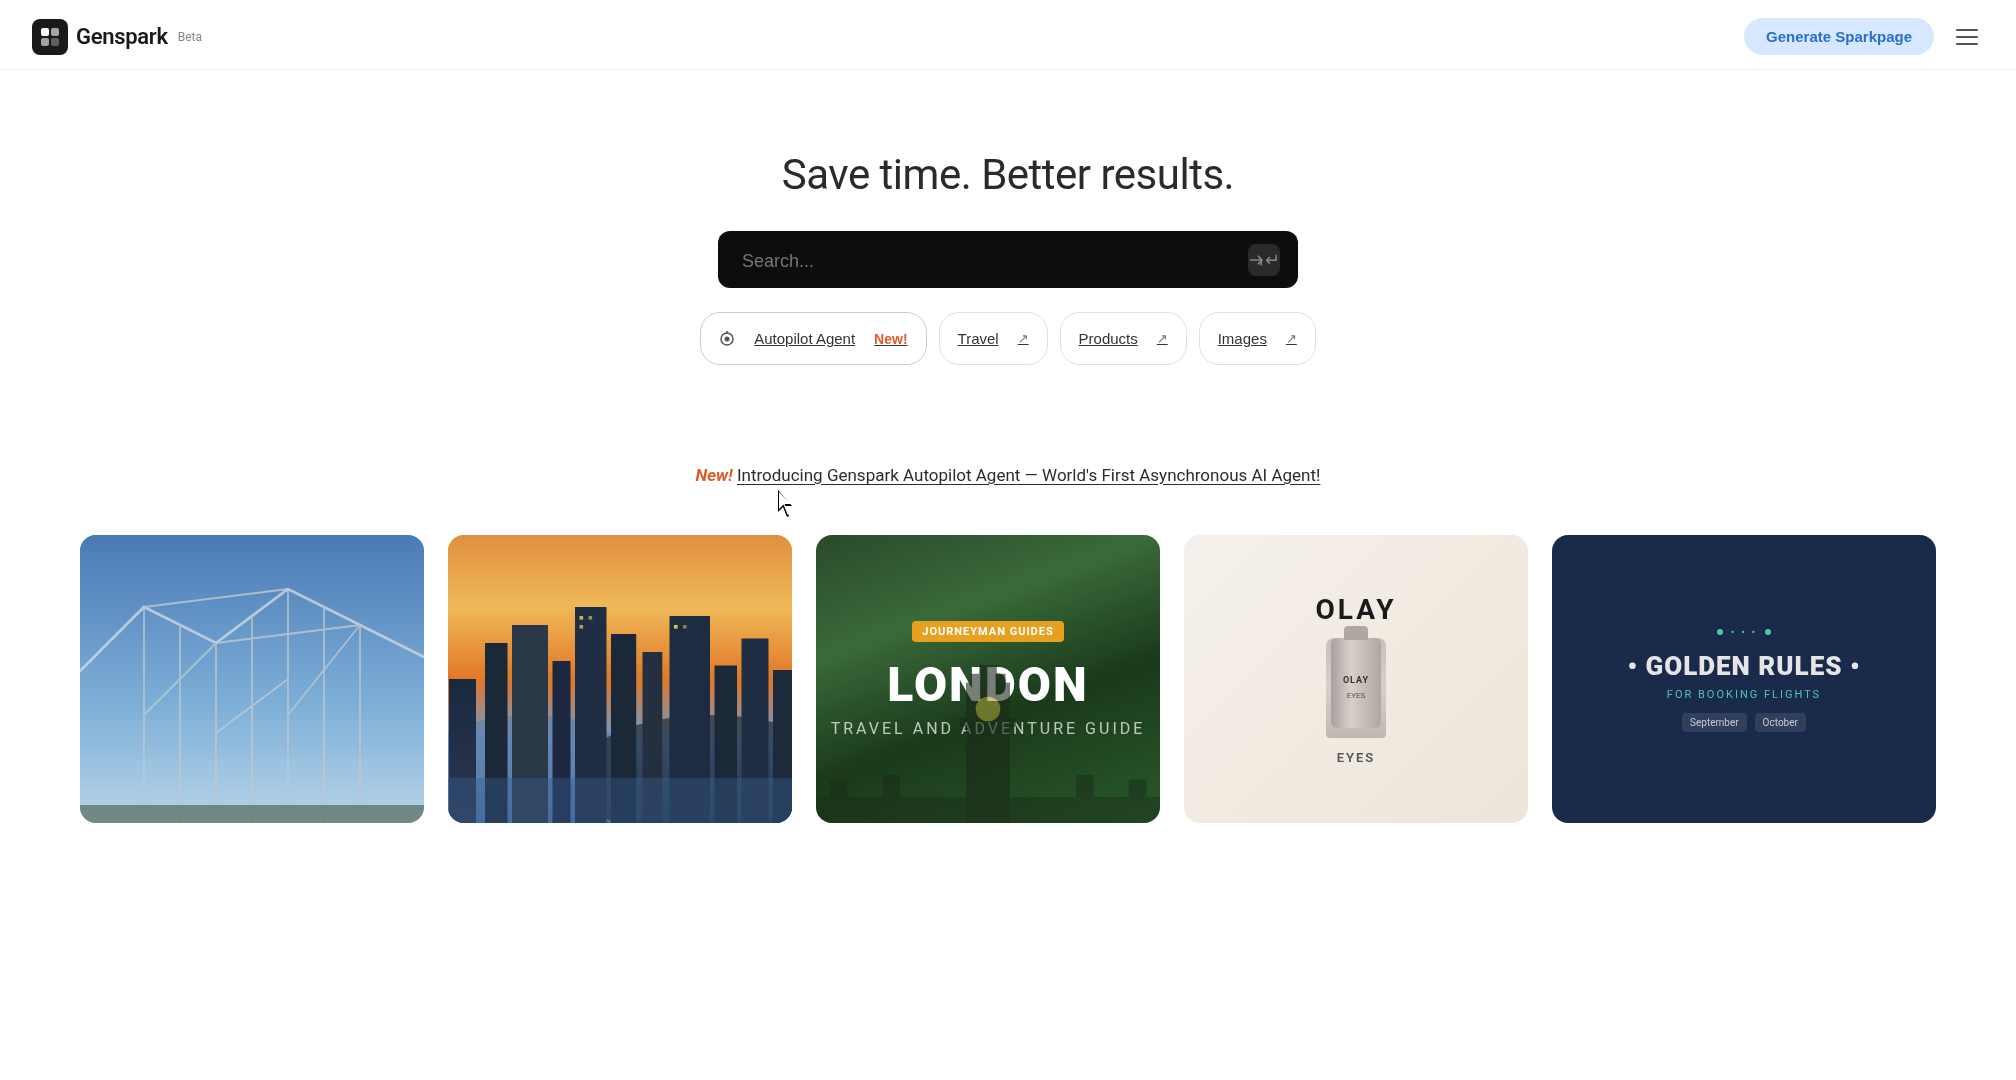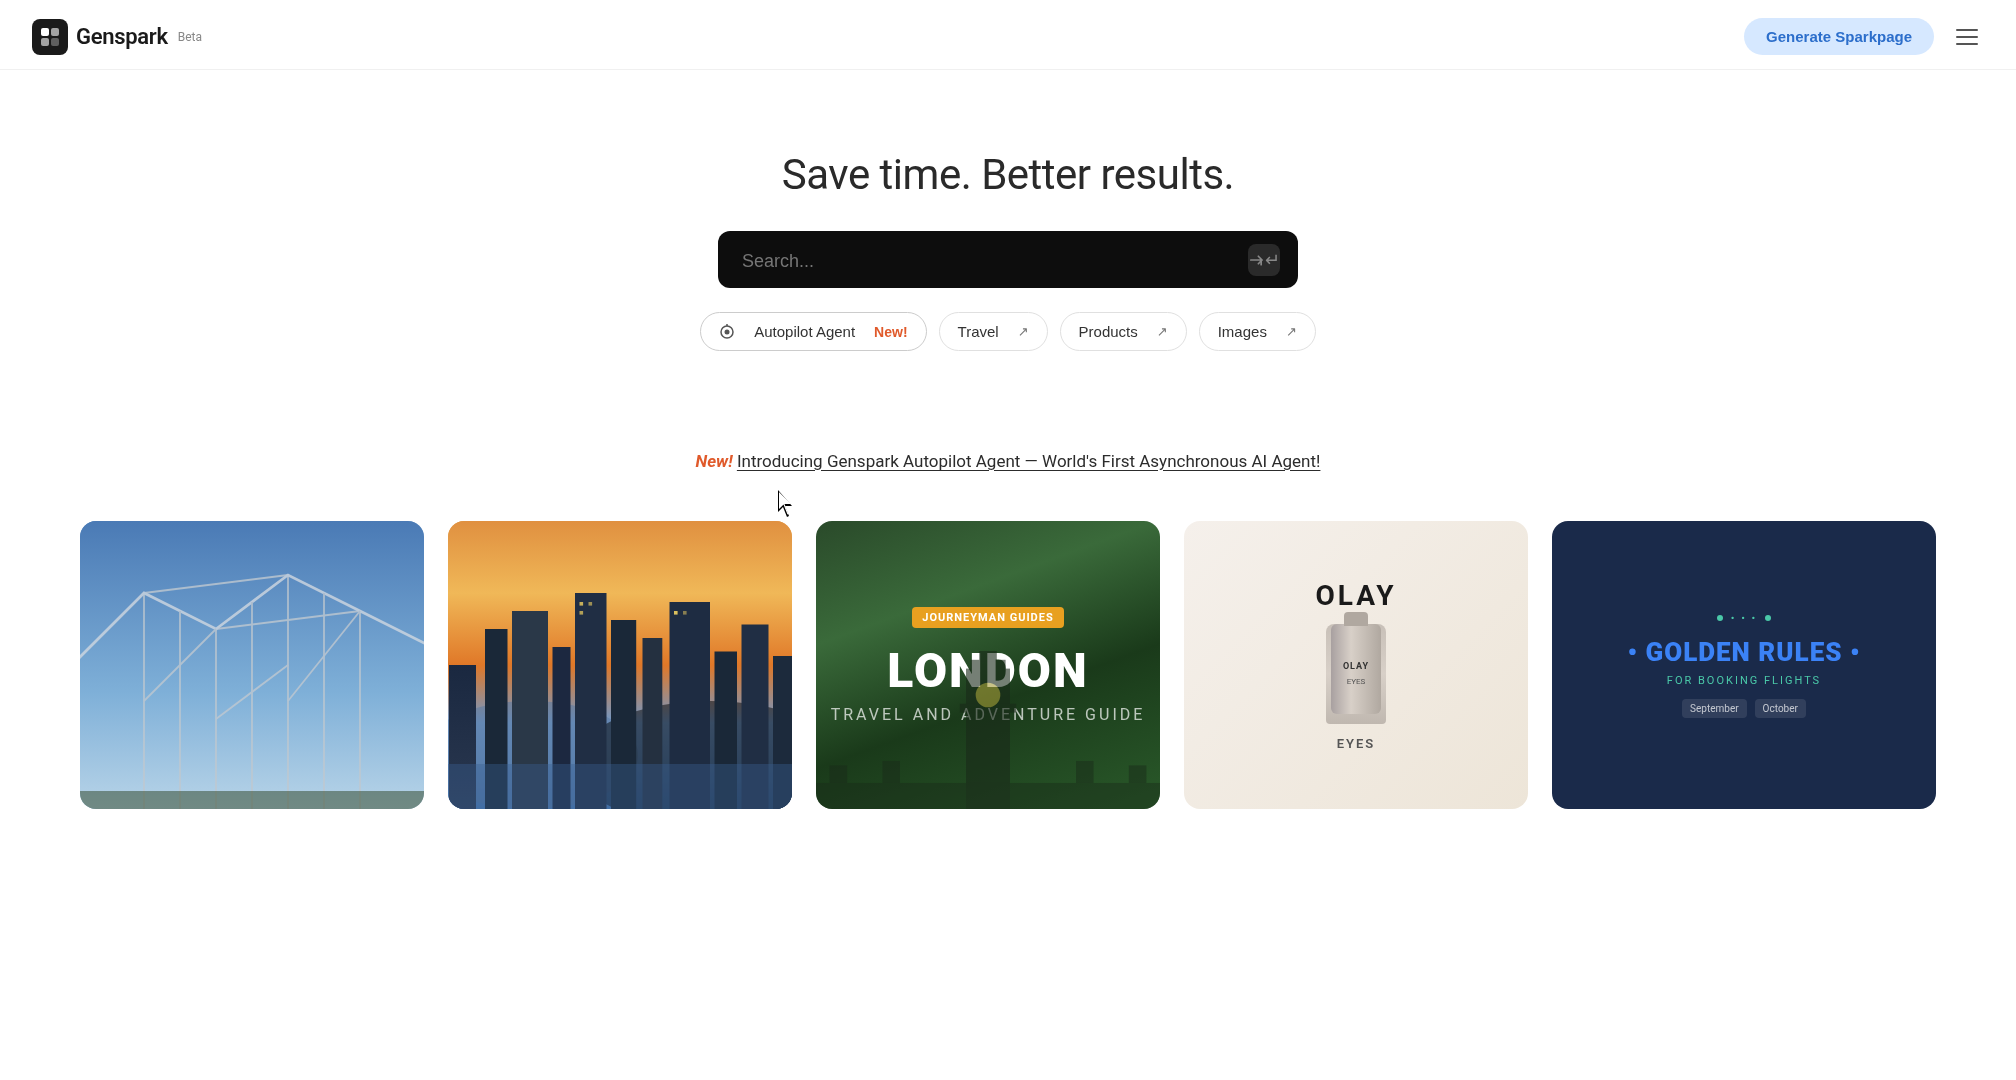--- a/index.html
+++ b/index.html
@@ -149,28 +149,29 @@
     .quick-actions {
       display: flex;
       gap: 12px;
       align-items: center;
       margin-top: 4px;
     }
     .action-btn {
       display: flex;
       align-items: center;
       gap: 19px;
-      padding: 10px 18px;
+      padding: 17px 18px;
       border-radius: 20px;
       border: 1.5px solid #e0e0e0;
       background: #fff;
       font-size: 15px;
       color: #333;
       cursor: pointer;
       font-weight: 400;
+      text-decoration: underline;
     }
     .action-btn.autopilot {
       border-color: #ccc;
     }
     .new-badge {
       color: #e05a2b;
       font-weight: 600;
       font-size: 14px;
     }
     .arrow-icon {
@@ -360,21 +361,21 @@
     }
     .card-5-dot {
       width: 6px;
       height: 6px;
       background: #4ac8a8;
       border-radius: 50%;
     }
     .card-5-title {
       font-size: 26px;
       font-weight: 900;
-      color: #3b82f6;
+      color: #e5e5e5;
       text-align: center;
       line-height: 1.2;
       letter-spacing: 1px;
     }
     .card-5-sub {
       font-size: 11px;
       color: #4ac8a8;
       text-transform: uppercase;
       letter-spacing: 2px;
       margin-top: 6px;

